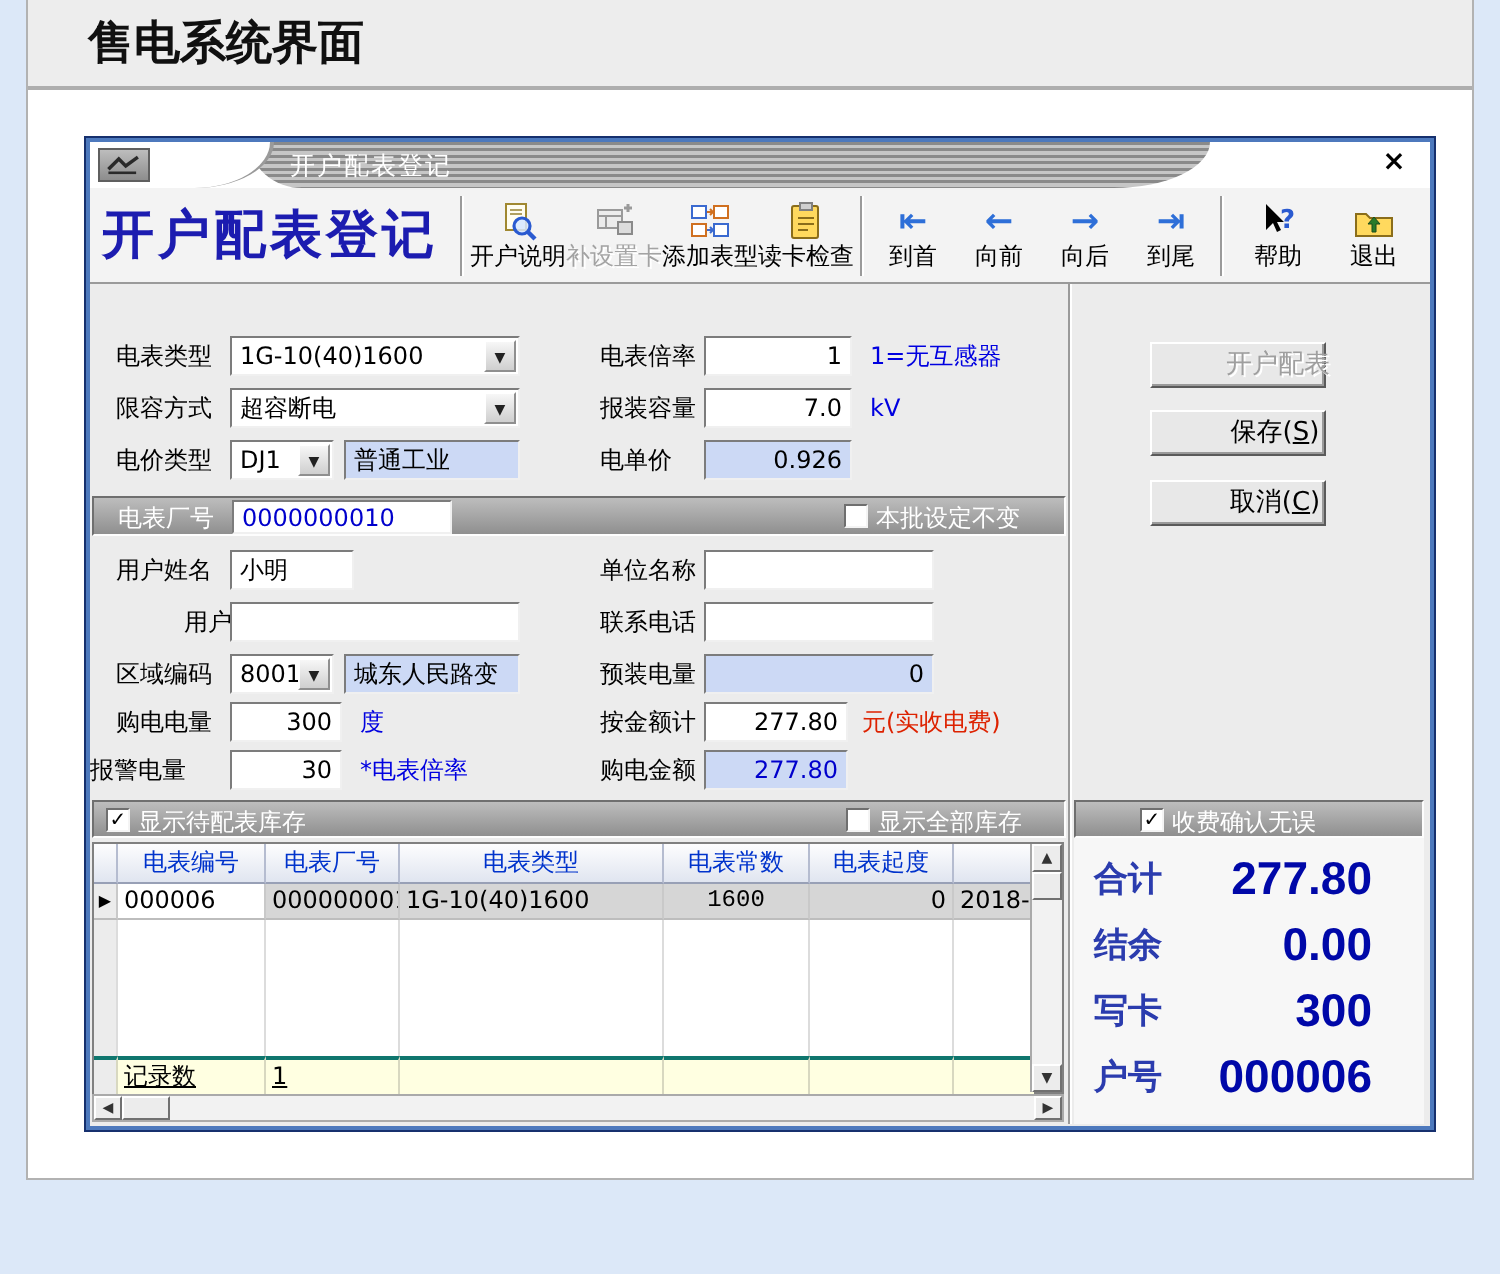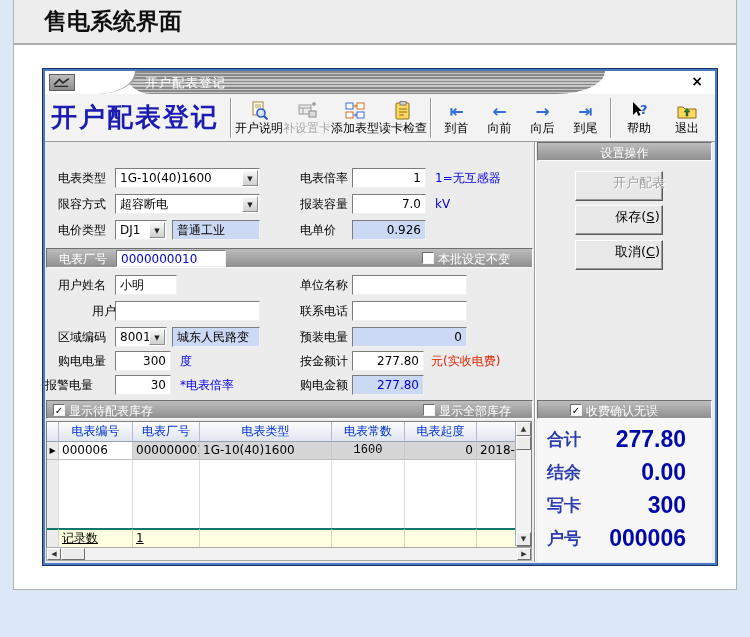--- a/index.html
+++ b/index.html
@@ -123,21 +123,21 @@
   .hscroll {
     position:absolute; left:1px; top:405px; width:486px; height:14px;
     background:#f2f2f2; border:1px solid #aaa; display:flex;
   }
   .hscroll .sb-btn { width:14px; height:12px; line-height:10px; }
   .hscroll .sb-thumb { width:24px; height:12px; }
   .hscroll .track { flex:1; }
   
   .divider { position:absolute; left:489px; top:0; bottom:0; width:2px; border-left:1px solid #9a9a9a; border-right:1px solid #fff; }
   .btn {
-    position:absolute; left:530px; width:88px; height:30px; background:#e8e8e8;
+    position:absolute; left:530px; width:88px; height:23px; background:#e8e8e8;
     border:1px solid #5a5a5a; border-top-color:#fff; border-left-color:#fff;
     box-shadow:inset -1px -1px 0 #9a9a9a;
     font-size:13px; text-align:center; line-height:21px; cursor:default; white-space:nowrap;padding-left:37px;
   }
   .btn.disabled { color:#9f9f9f; text-shadow:1px 1px 0 #fff; }
   .btn .u { text-decoration:underline; }
   .summary {
     position:absolute; left:492px; top:277px; width:175px; height:143px;
     background:#f7f7f7; display:flex; flex-direction:column; padding-top:4px;
   }
@@ -427,23 +427,20 @@
 
       <div class="hscroll">
         <div class="sb-btn">◀</div>
         <div class="sb-thumb"></div>
         <div class="track"></div>
         <div class="sb-btn">▶</div>
       </div>
 
       <div class="divider"></div>
 
-      <div class="bar" style="left:492px; top:0; width:175px;">
-        <span class="bar-text ct">设置操作</span>
-      </div>
 
       <div class="btn disabled" style="top:29px;">开户配表</div>
       <div class="btn" style="top:63px;text-align:center;">
         <span>保存(</span><span class="u">S</span><span>)</span>
       </div>
       <div class="btn" style="top:98px;">
         <span>取消(</span><span class="u">C</span><span>)</span>
       </div>
 
       <div class="bar" style="left:492px; top:258px; width:175px;">

